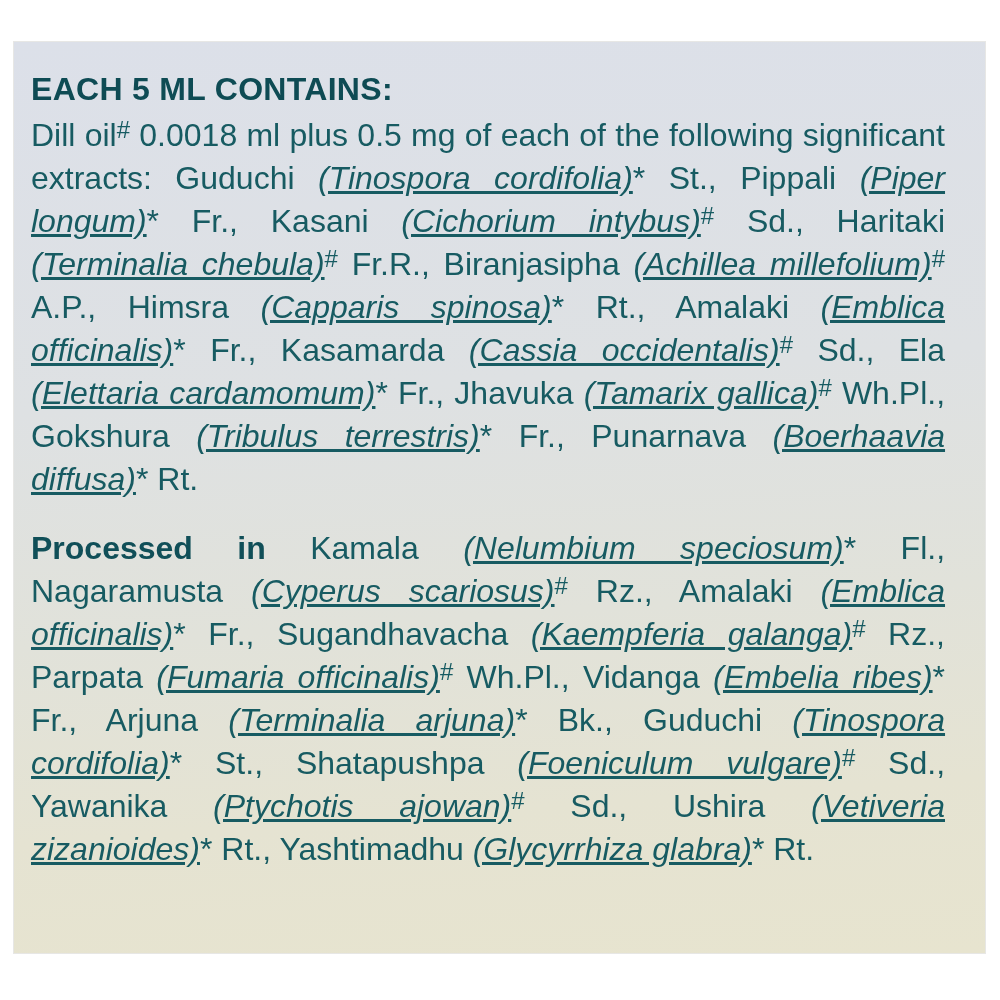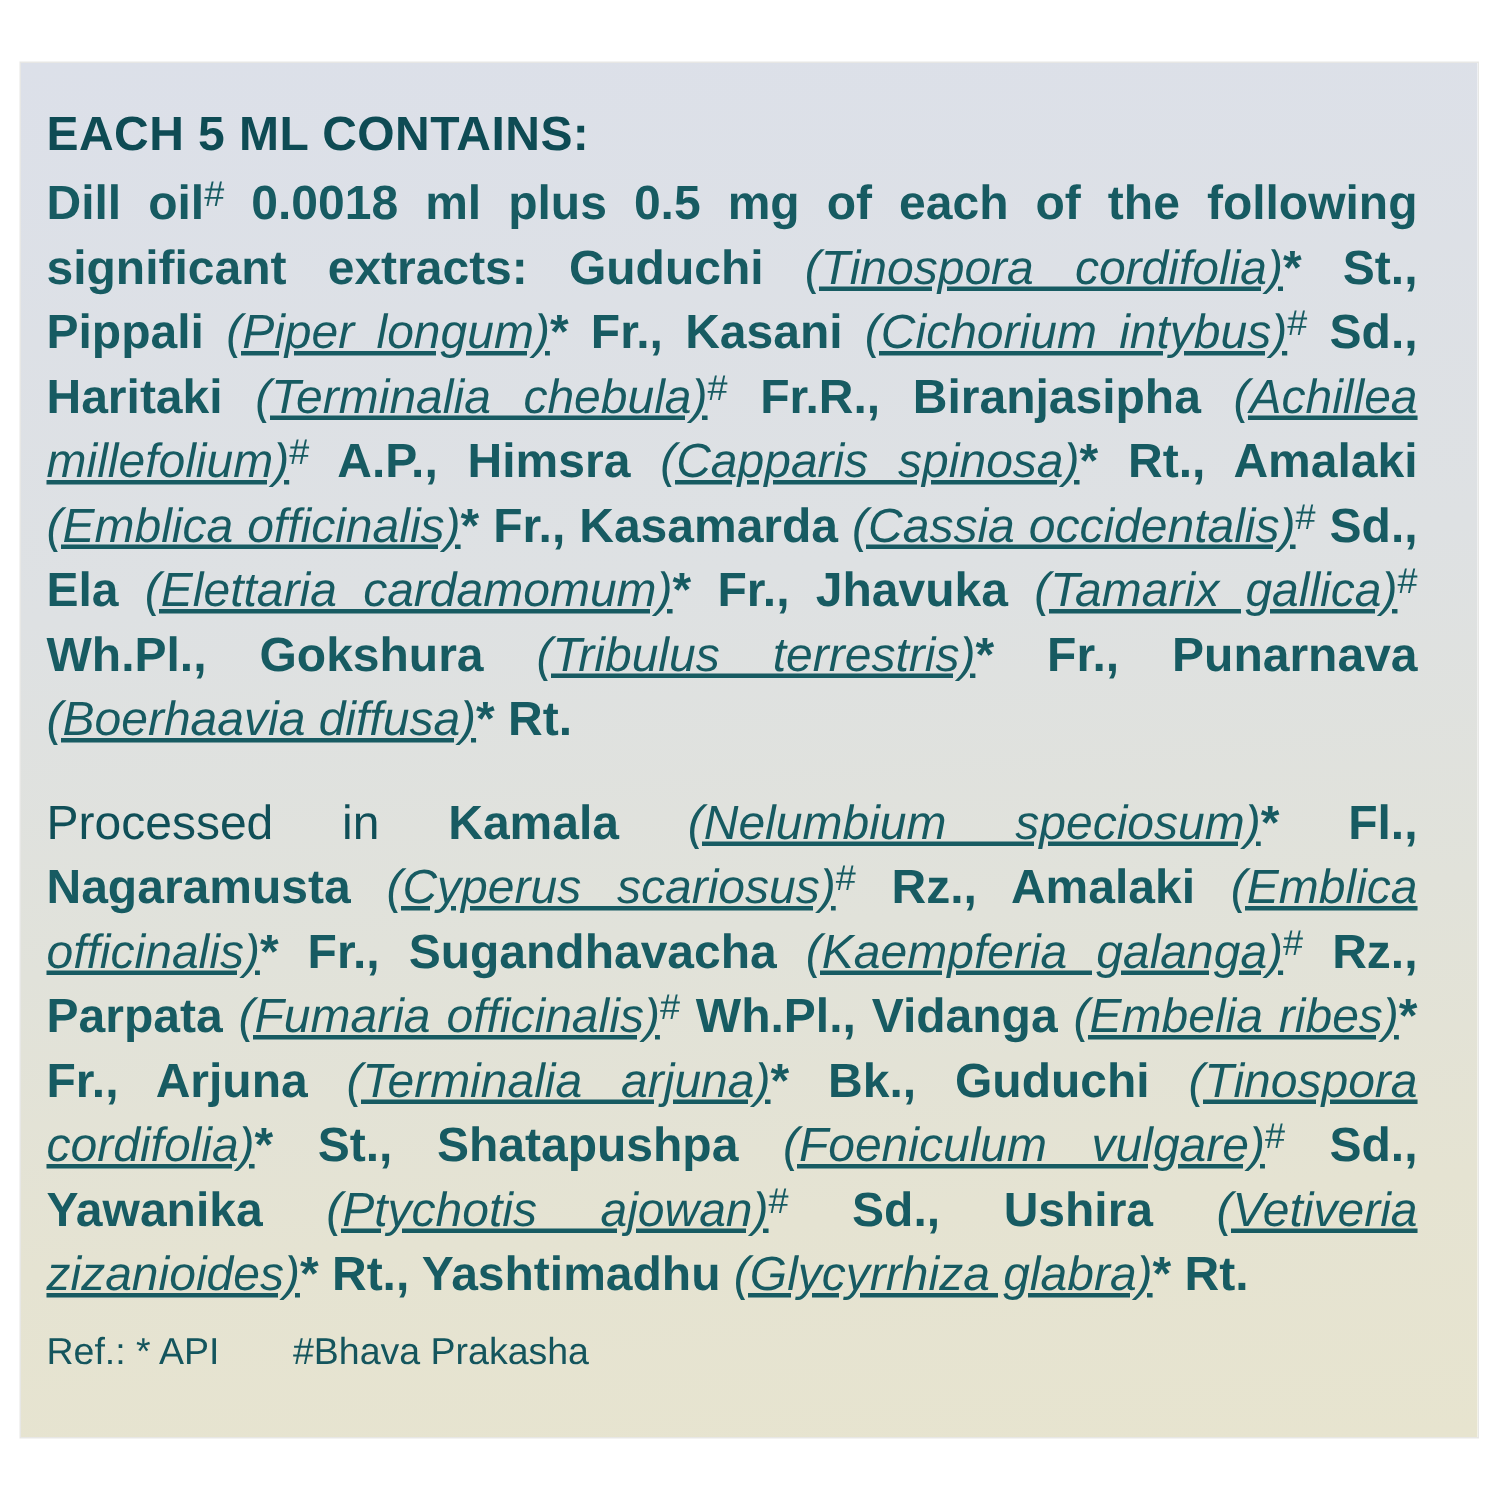--- a/index.html
+++ b/index.html
@@ -40,23 +40,23 @@
     letter-spacing: 0.3px;
   }
   p.body-para {
     margin: 0;
     text-align: justify;
     text-justify: inter-word;
   }
   p.body-para.second {
     margin-top: 26px;
   }
-  .seg-normal { font-style: normal; font-weight: bold; }
+  .seg-normal { font-style: normal; font-weight: normal; }
   .seg-italic { font-style: italic; text-decoration: underline; }
-  .seg-bold   { font-weight: normal; color: #104f58; }
+  .seg-bold   { font-weight: bold; color: #104f58; }
   .seg-sup {
     font-size: 0.75em;
     vertical-align: 0.35em;
     line-height: 0;
   }
   .ref-line {
     margin-top: 14px;
     font-size: 25px;
     line-height: 32px;
     color: #14555d;
@@ -68,17 +68,13 @@
 </head>
 <body>
 
 <div class="label-panel">
   <h1 class="heading">EACH 5 ML CONTAINS:</h1>
 
   <p class="body-para"><span class="seg-normal">Dill oil</span><span class="seg-sup">#</span><span class="seg-normal"> 0.0018 ml plus 0.5 mg of each of the following significant extracts: Guduchi </span><span class="seg-italic">(Tinospora cordifolia)</span><span class="seg-normal">* St., Pippali </span><span class="seg-italic">(Piper longum)</span><span class="seg-normal">* Fr., Kasani </span><span class="seg-italic">(Cichorium intybus)</span><span class="seg-sup">#</span><span class="seg-normal"> Sd., Haritaki </span><span class="seg-italic">(Terminalia chebula)</span><span class="seg-sup">#</span><span class="seg-normal"> Fr.R., Biranjasipha </span><span class="seg-italic">(Achillea millefolium)</span><span class="seg-sup">#</span><span class="seg-normal"> A.P., Himsra </span><span class="seg-italic">(Capparis spinosa)</span><span class="seg-normal">* Rt., Amalaki </span><span class="seg-italic">(Emblica officinalis)</span><span class="seg-normal">* Fr., Kasamarda </span><span class="seg-italic">(Cassia occidentalis)</span><span class="seg-sup">#</span><span class="seg-normal"> Sd., Ela </span><span class="seg-italic">(Elettaria cardamomum)</span><span class="seg-normal">* Fr., Jhavuka </span><span class="seg-italic">(Tamarix gallica)</span><span class="seg-sup">#</span><span class="seg-normal"> Wh.Pl., Gokshura </span><span class="seg-italic">(Tribulus terrestris)</span><span class="seg-normal">* Fr., Punarnava </span><span class="seg-italic">(Boerhaavia diffusa)</span><span class="seg-normal">* Rt.</span></p>
 
   <p class="body-para second"><span class="seg-bold">Processed in</span><span class="seg-normal"> Kamala </span><span class="seg-italic">(Nelumbium speciosum)</span><span class="seg-normal">* Fl., Nagaramusta </span><span class="seg-italic">(Cyperus scariosus)</span><span class="seg-sup">#</span><span class="seg-normal"> Rz., Amalaki </span><span class="seg-italic">(Emblica officinalis)</span><span class="seg-normal">* Fr., Sugandhavacha </span><span class="seg-italic">(Kaempferia galanga)</span><span class="seg-sup">#</span><span class="seg-normal"> Rz., Parpata </span><span class="seg-italic">(Fumaria officinalis)</span><span class="seg-sup">#</span><span class="seg-normal"> Wh.Pl., Vidanga </span><span class="seg-italic">(Embelia ribes)</span><span class="seg-normal">* Fr., Arjuna </span><span class="seg-italic">(Terminalia arjuna)</span><span class="seg-normal">* Bk., Guduchi </span><span class="seg-italic">(Tinospora cordifolia)</span><span class="seg-normal">* St., Shatapushpa </span><span class="seg-italic">(Foeniculum vulgare)</span><span class="seg-sup">#</span><span class="seg-normal"> Sd., Yawanika </span><span class="seg-italic">(Ptychotis ajowan)</span><span class="seg-sup">#</span><span class="seg-normal"> Sd., Ushira </span><span class="seg-italic">(Vetiveria zizanioides)</span><span class="seg-normal">* Rt., Yashtimadhu </span><span class="seg-italic">(Glycyrrhiza glabra)</span><span class="seg-normal">* Rt.</span></p>
 
-  <p class="ref-line">
-    <span class="ref-left">Ref.: * API</span>
-    <span class="ref-right">#Bhava Prakasha</span>
-  </p>
 </div>
 
 </body></html>

